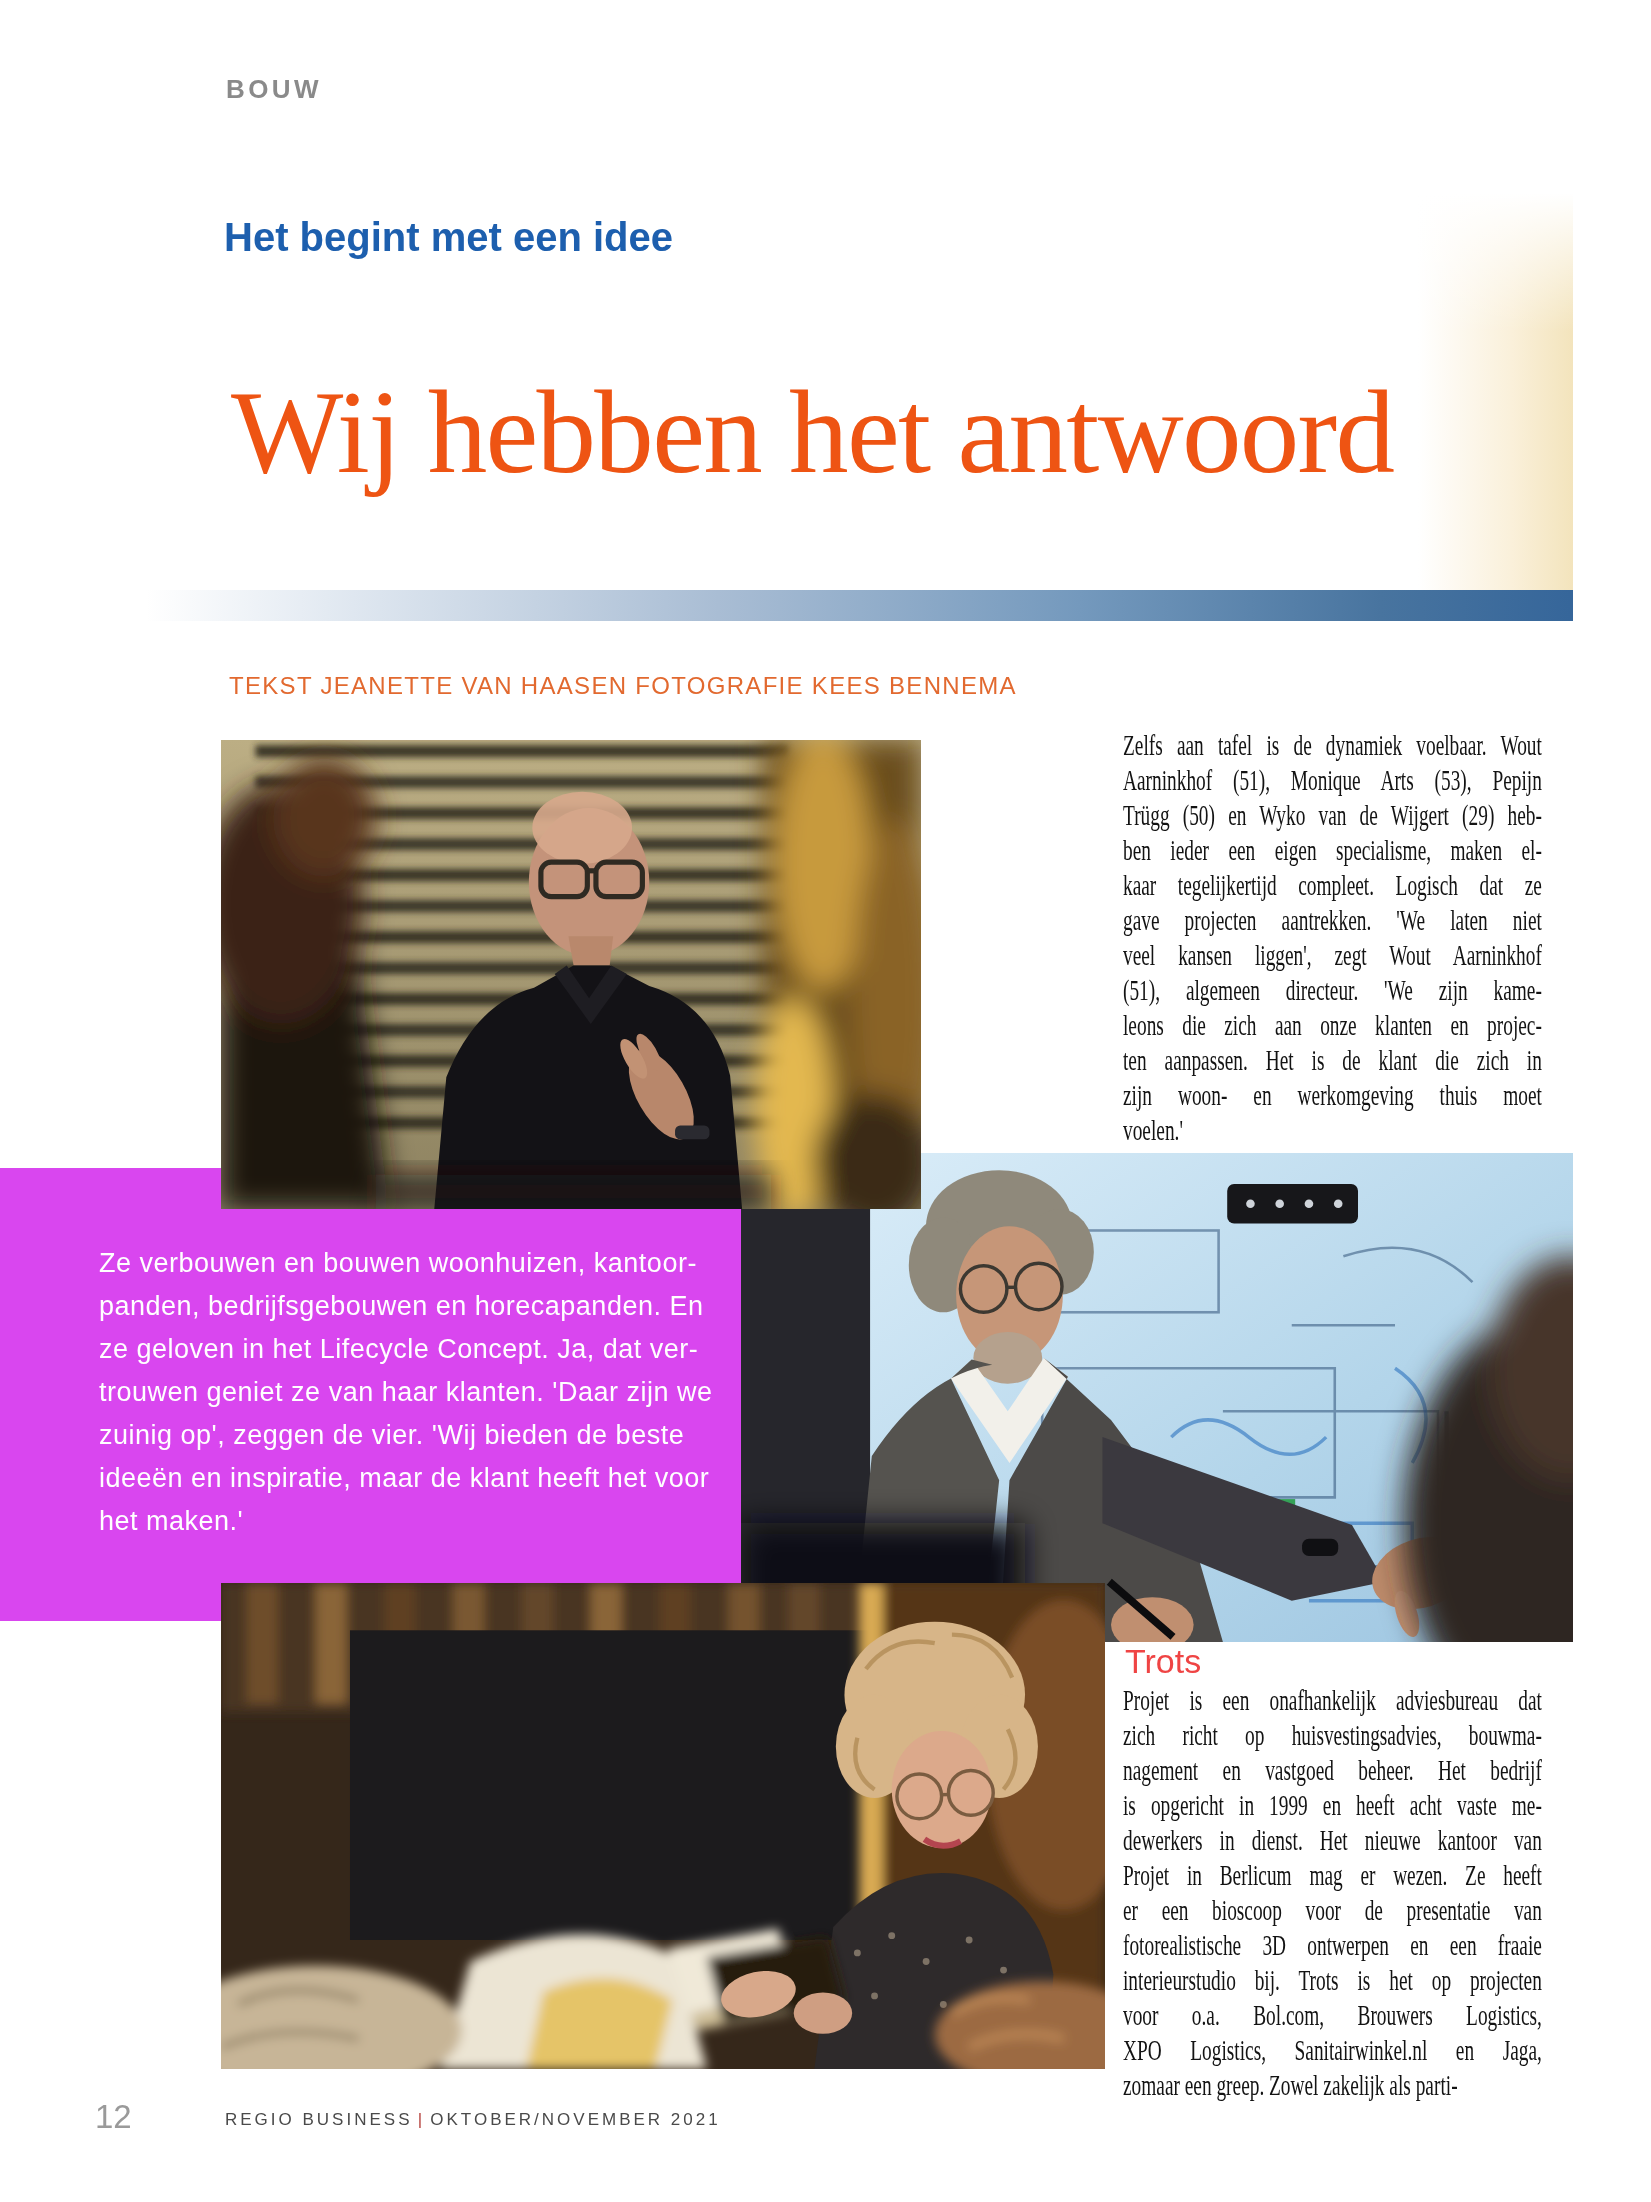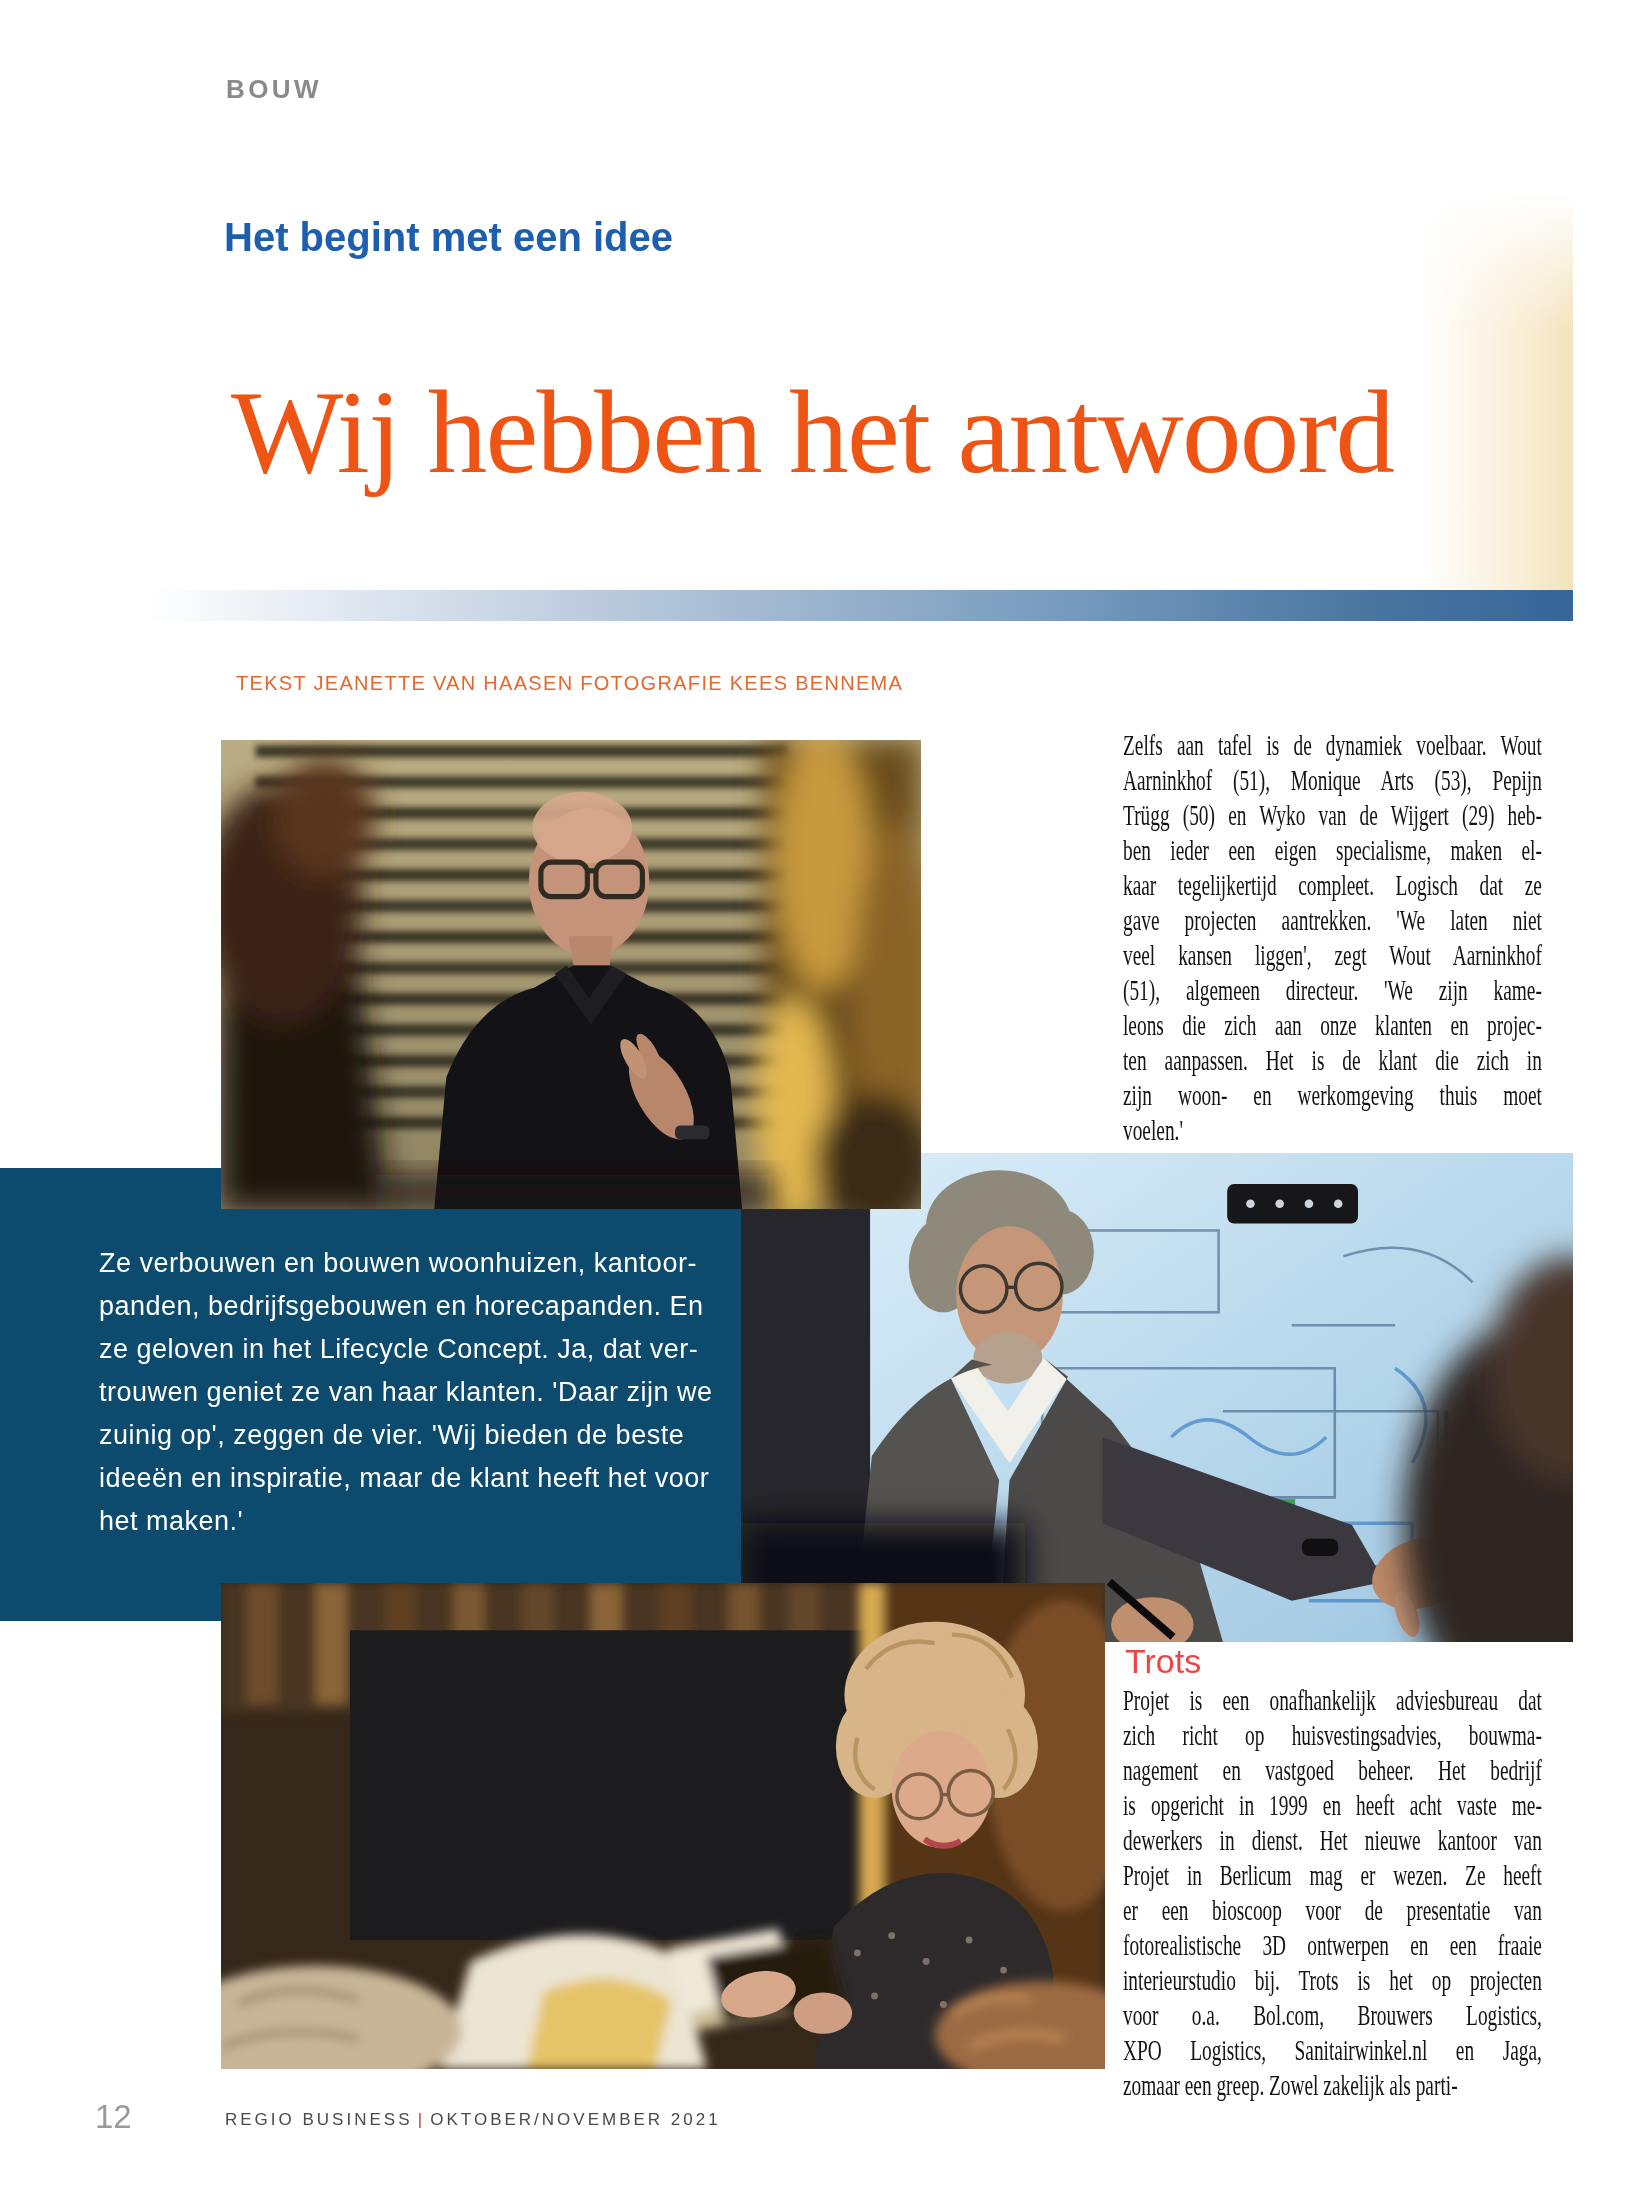--- a/index.html
+++ b/index.html
@@ -12,37 +12,37 @@
       linear-gradient(to right,#ffffff 0%,#faf0da 40%,#f2e2b8 70%,#ecd49e 100%);}
   .blue-bar{position:absolute;left:146px;top:590px;width:1506px;height:31px;
     background:linear-gradient(to right,#ffffff 0%,#e3eaf2 12%,#a9bdd4 38%,#7499bd 62%,#48749f 82%,#2e6098 100%);}
 
   .category{position:absolute;left:226px;top:74px;font-family:"Liberation Sans",sans-serif;
     font-size:26px;font-weight:bold;letter-spacing:3.4px;color:#8a8a8a;}
   .kicker{position:absolute;left:224px;top:215px;font-family:"Liberation Sans",sans-serif;
     font-size:40px;font-weight:bold;color:#1d5fae;}
   .headline{position:absolute;left:215px;top:348px;margin:16px;font-weight:400;
     font-size:119px;letter-spacing:-1.7px;color:#ee5413;white-space:nowrap;z-index:5;}
-  .credit{position:absolute;left:236px;top:672px;font-family:"Liberation Sans",sans-serif;
-    font-size:20px;letter-spacing:1.3px;color:#e2692f;text-align:right;}
+  .credit{position:absolute;left:229px;top:672px;font-family:"Liberation Sans",sans-serif;
+    font-size:24px;letter-spacing:1.3px;color:#e2692f;text-align:right;}
 
   .photo{position:absolute;overflow:hidden;}
   .photo svg{display:block;width:100%;height:100%;}
   .photo1{left:221px;top:740px;width:700px;height:469px;z-index:30;}
   .photo2{left:741px;top:1153px;width:833px;height:489px;z-index:20;}
   .photo3{left:221px;top:1583px;width:884px;height:486px;z-index:30;}
 
   .col{position:absolute;width:628px;transform:scaleX(0.667);transform-origin:0 0;color:#131313;}
   .intro-col{left:1123px;top:728px;}
   .trots-col{left:1123px;top:1683px;}
   .bline{font-size:29px;line-height:35px;white-space:nowrap;
     text-align:justify;text-align-last:justify;}
   .bline.pl{text-align-last:left;}
 
-  .quote-box{position:absolute;left:0;top:1168px;width:741px;height:453px;background:#0c4a6e;
+  .quote-box{position:absolute;left:0;top:1168px;width:741px;height:453px;background:#d946ef;
     z-index:10;overflow:hidden;padding:0;box-sizing:border-box;}
   .quote-text{position:absolute;left:99px;top:74px;width:1032px;}
   .qline{font-family:"Liberation Sans",sans-serif;font-size:27px;line-height:43px;
     letter-spacing:0.5px;color:#ffffff;white-space:nowrap;}
 
   .trots-head{position:absolute;left:1125px;top:1642px;font-family:"Liberation Sans",sans-serif;
     font-size:34px;font-weight:400;color:#ef4444;z-index:25;}
 
   .pagenum{position:absolute;left:95px;top:2098px;font-family:"Liberation Sans",sans-serif;
     font-size:33px;color:#9a9a9a;}

